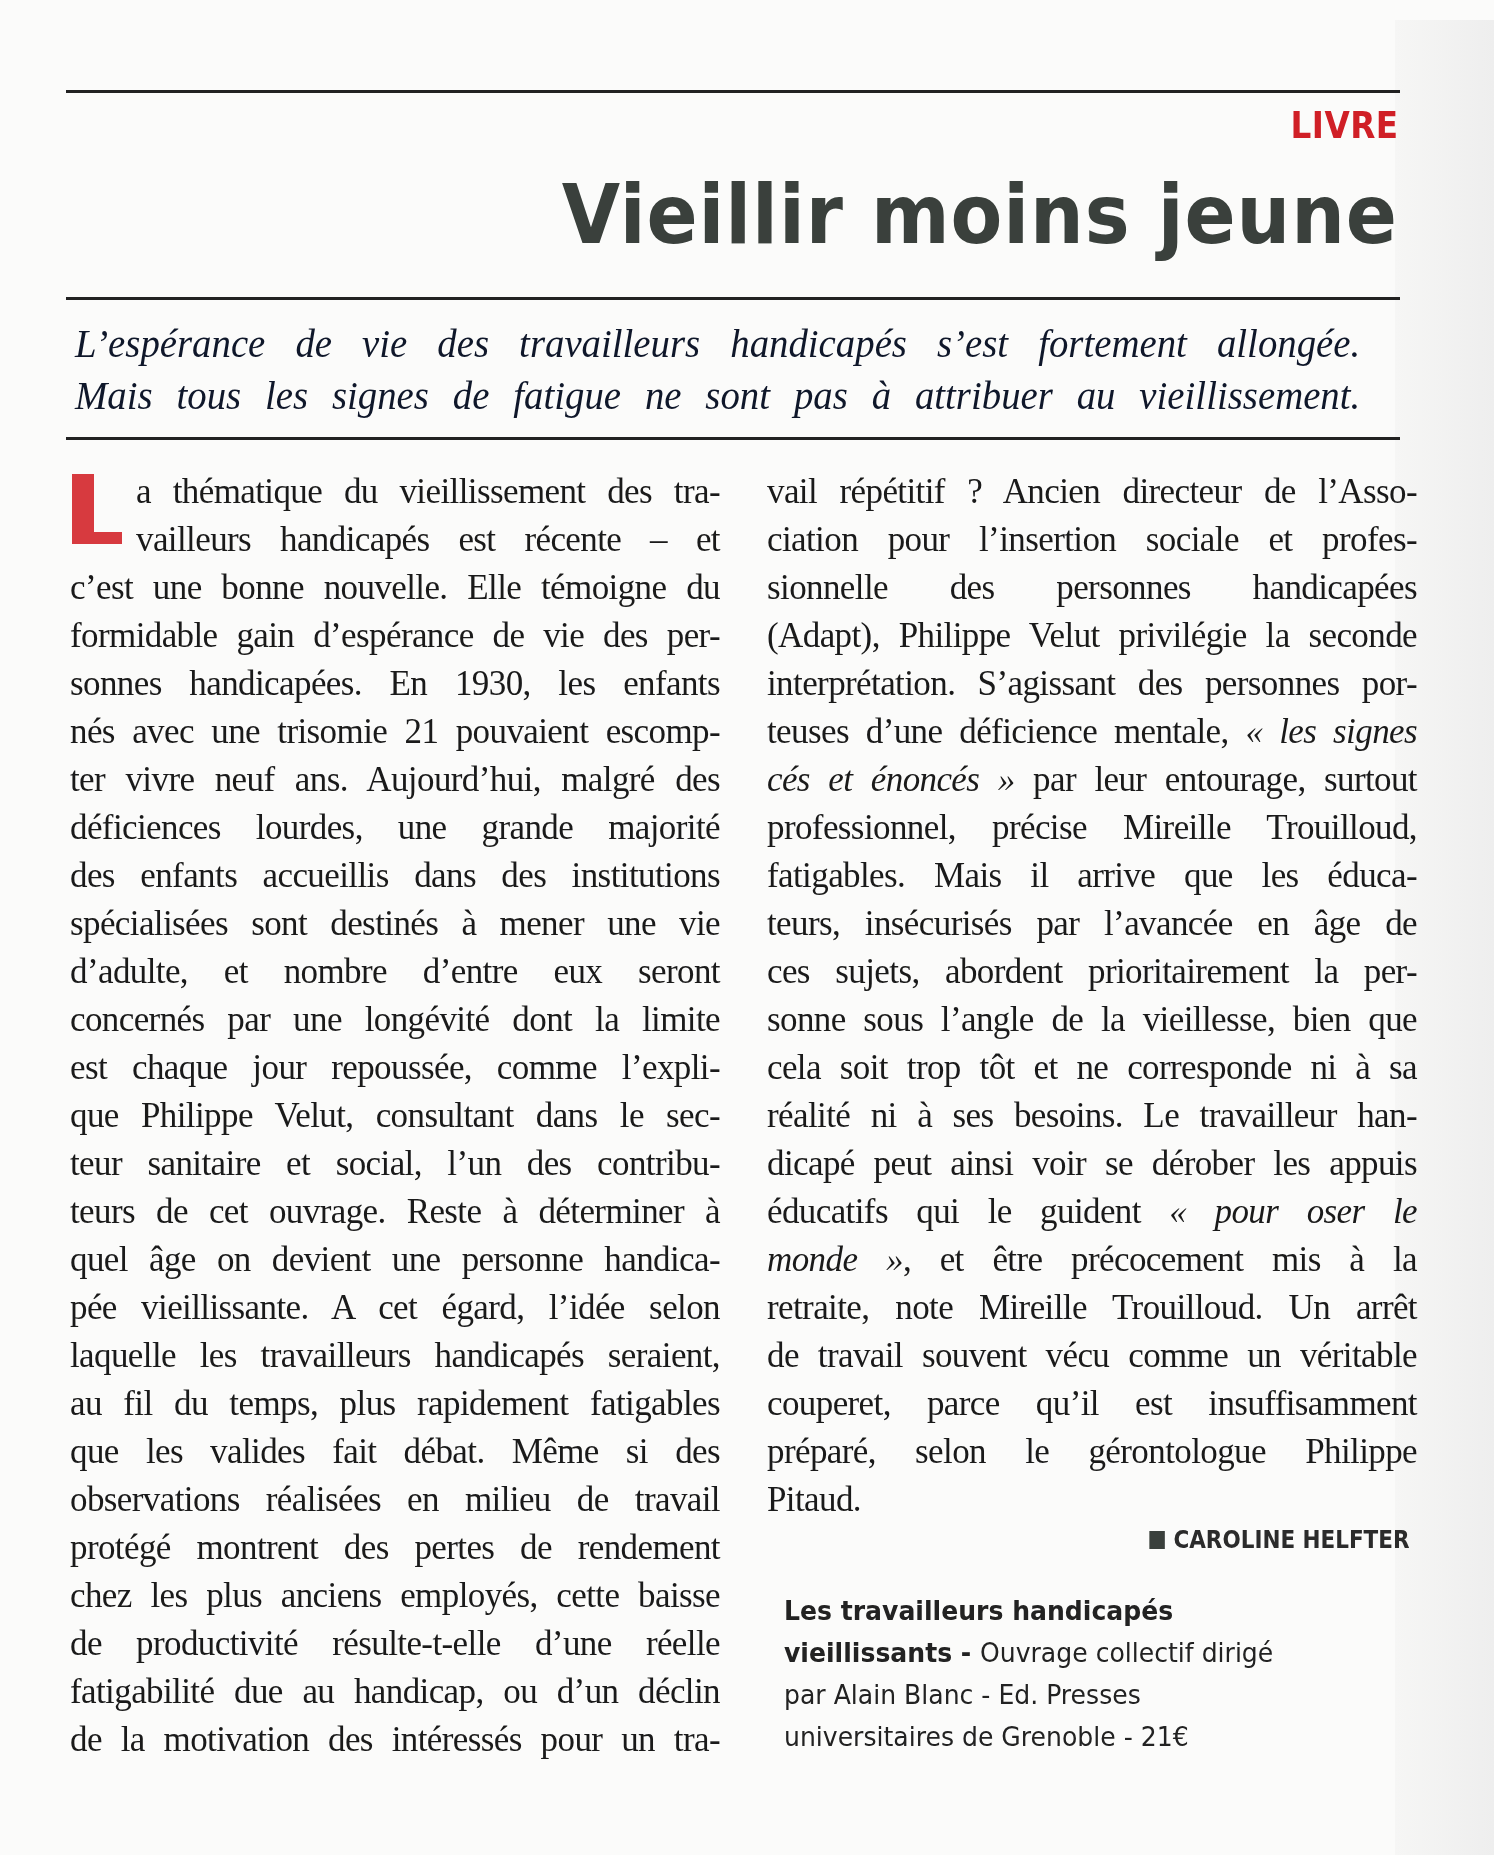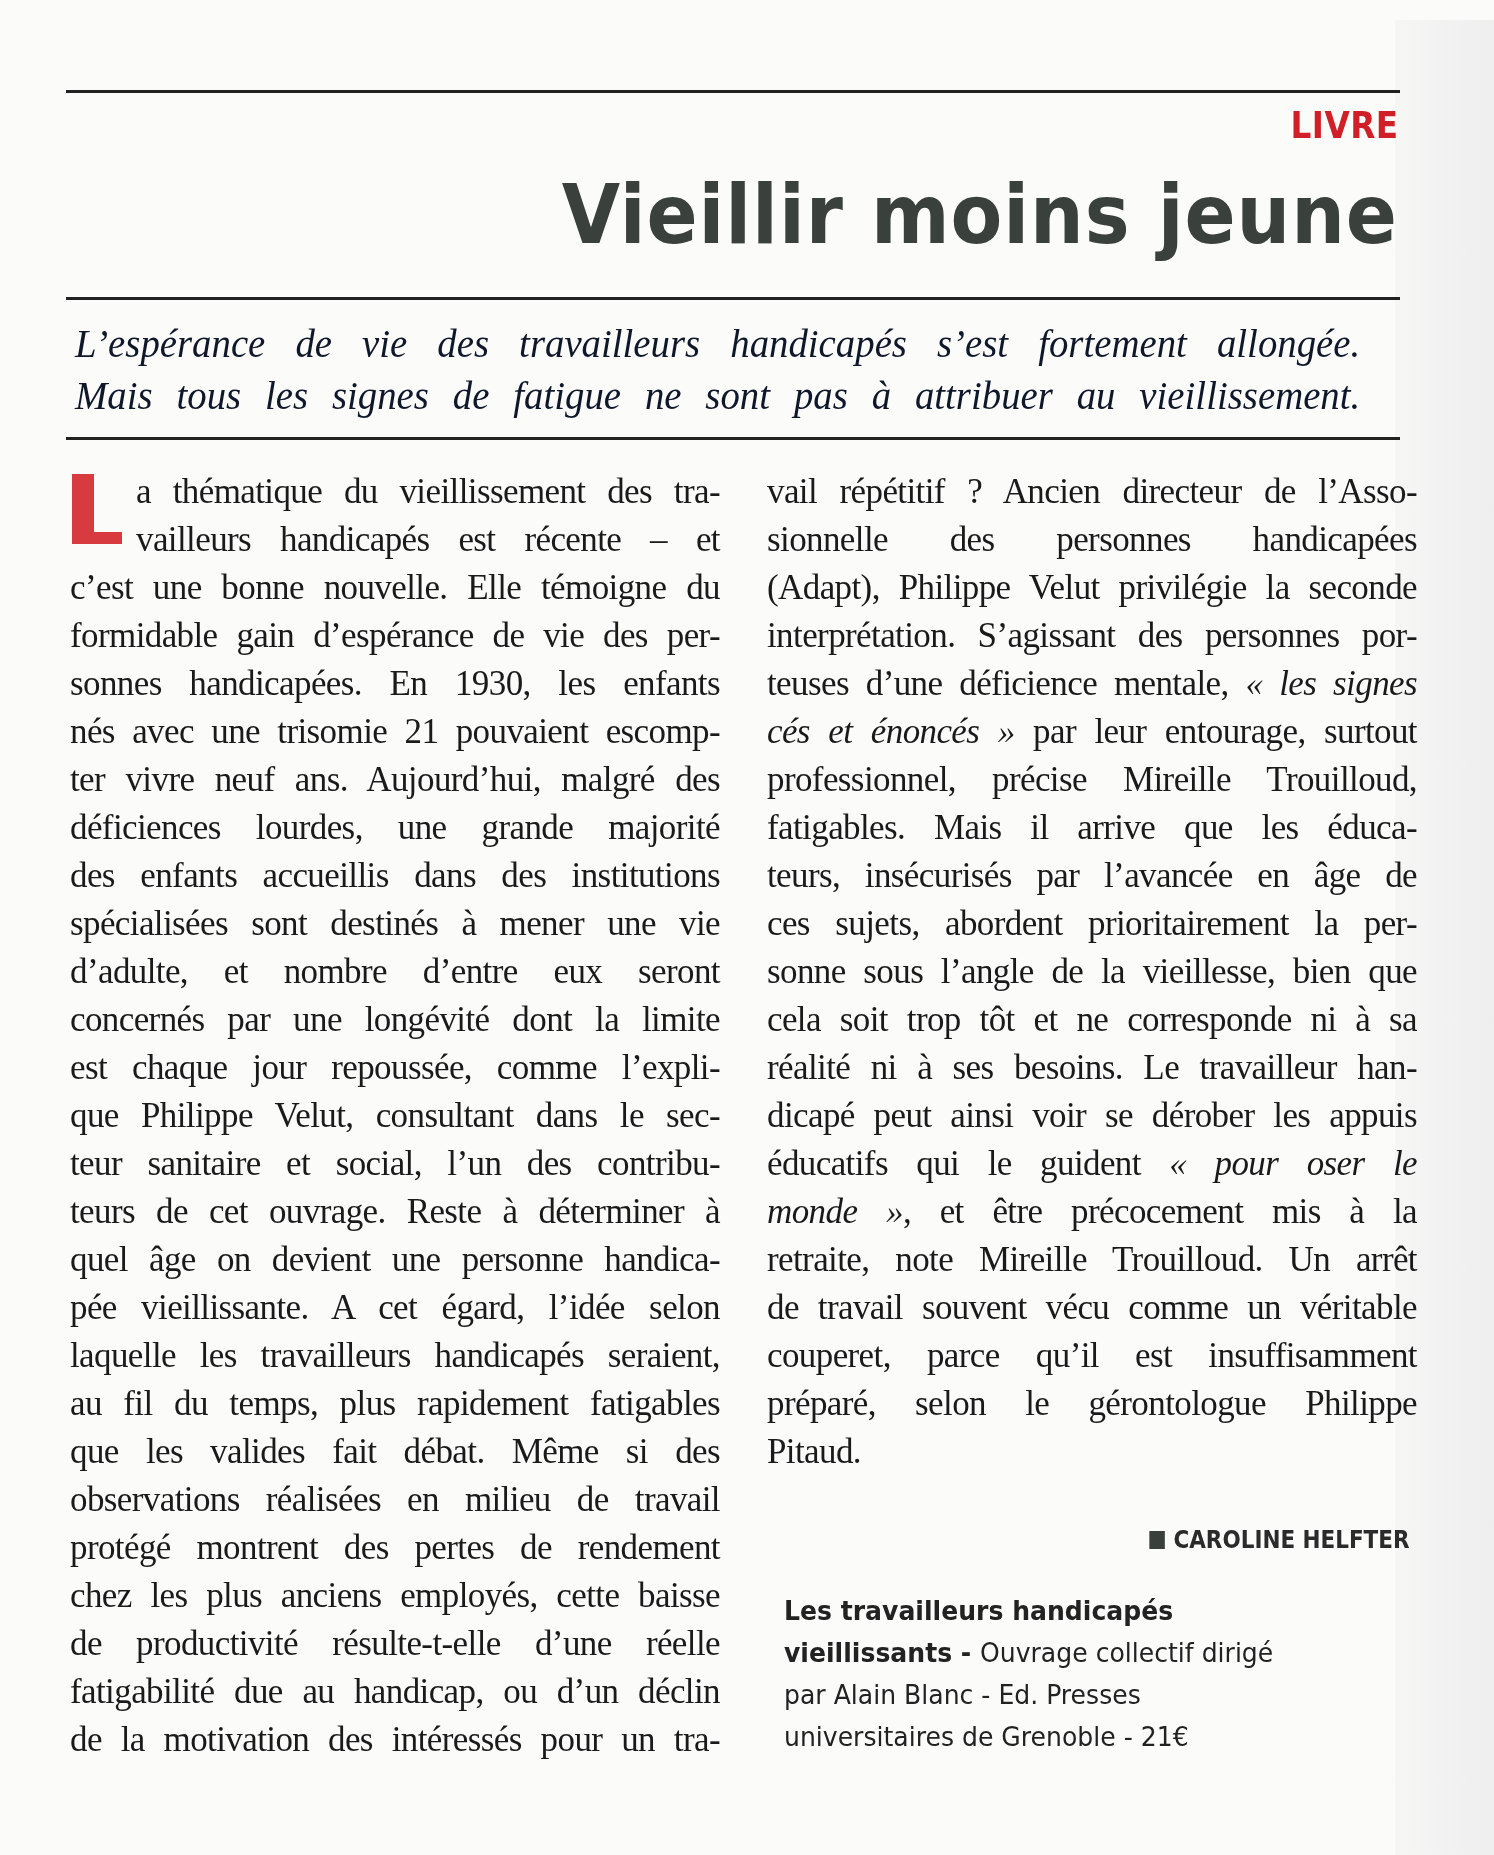--- a/index.html
+++ b/index.html
@@ -118,20 +118,21 @@
     <span class="line">que les valides fait débat. Même si des</span>
     <span class="line">observations réalisées en milieu de travail</span>
     <span class="line">protégé montrent des pertes de rendement</span>
     <span class="line">chez les plus anciens employés, cette baisse</span>
     <span class="line">de productivité résulte-t-elle d’une réelle</span>
     <span class="line">fatigabilité due au handicap, ou d’un déclin</span>
     <span class="line">de la motivation des intéressés pour un tra-</span>
   </div>
 <div class="col right" id="col-right">
     <span class="line">vail répétitif ? Ancien directeur de l’Asso-</span>
+    <span class="line">ciation pour l’insertion sociale et profes-</span>
     <span class="line">sionnelle des personnes handicapées</span>
     <span class="line">(Adapt), Philippe Velut privilégie la seconde</span>
     <span class="line">interprétation. S’agissant des personnes por-</span>
     <span class="line">teuses d’une déficience mentale, <em>« les signes</em></span>
     <span class="line"><em>cés et énoncés »</em> par leur entourage, surtout</span>
     <span class="line">professionnel, précise Mireille Trouilloud,</span>
     <span class="line">fatigables. Mais il arrive que les éduca-</span>
     <span class="line">teurs, insécurisés par l’avancée en âge de</span>
     <span class="line">ces sujets, abordent prioritairement la per-</span>
     <span class="line">sonne sous l’angle de la vieillesse, bien que</span>

